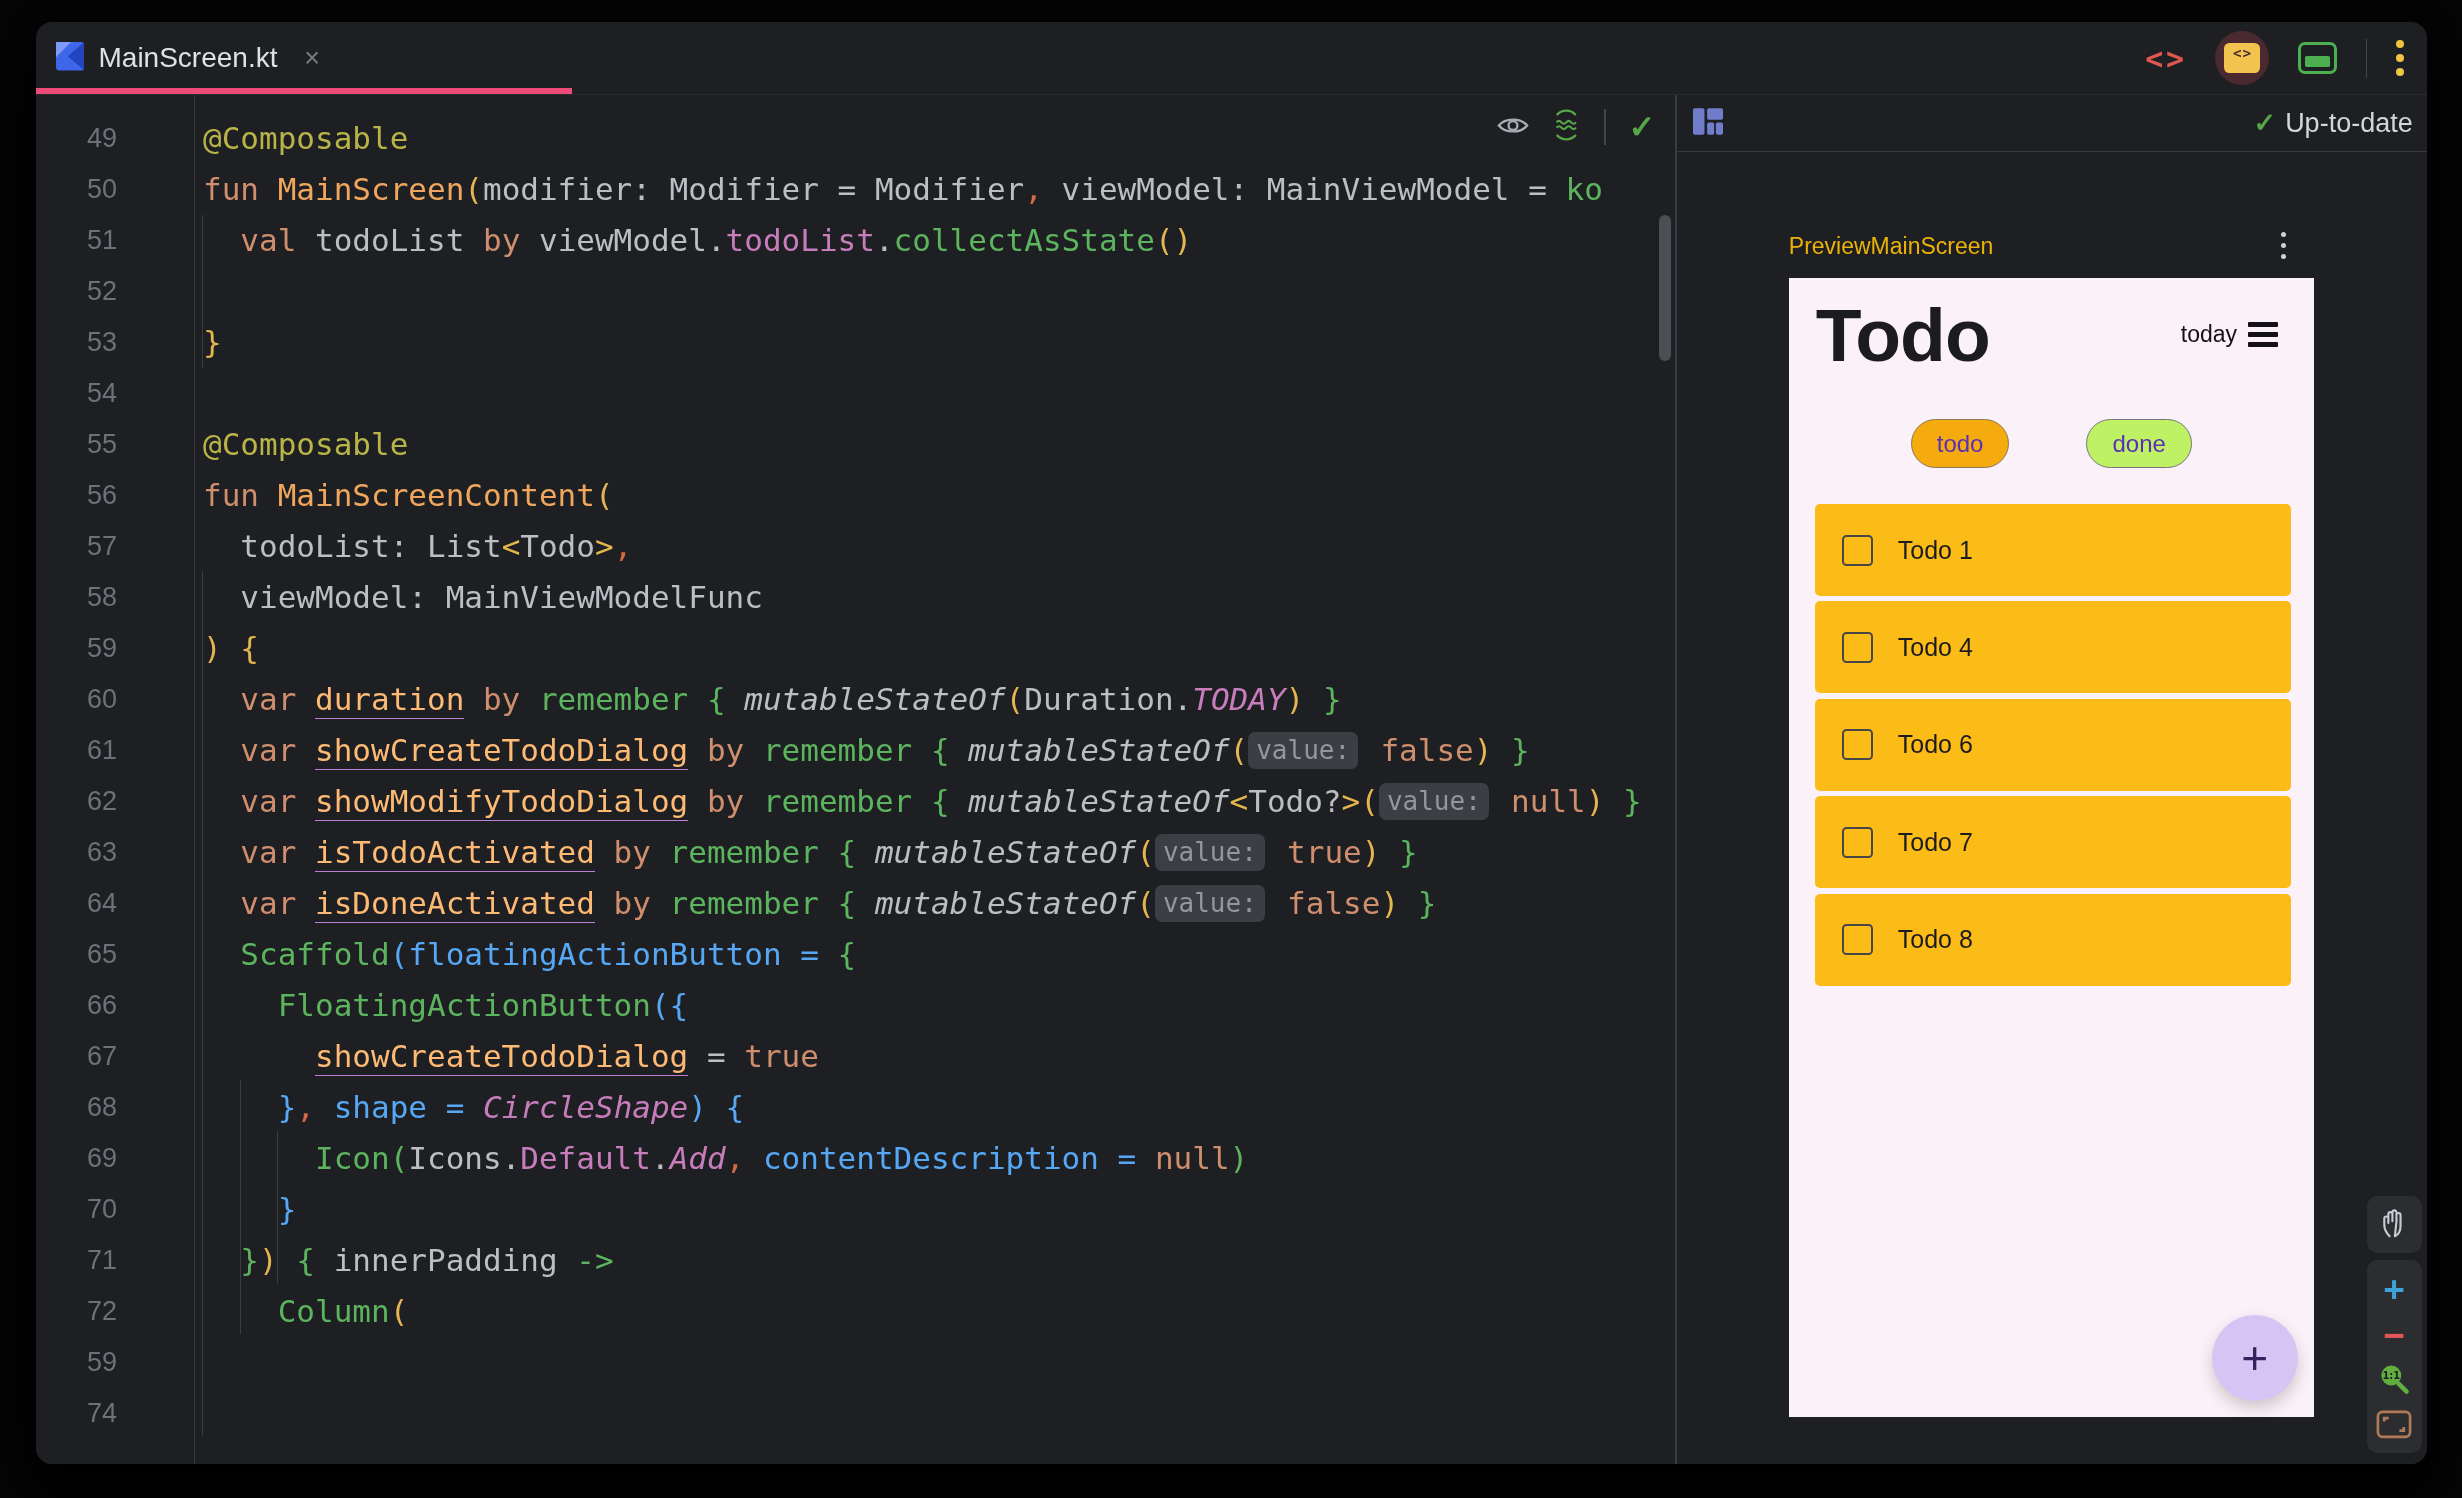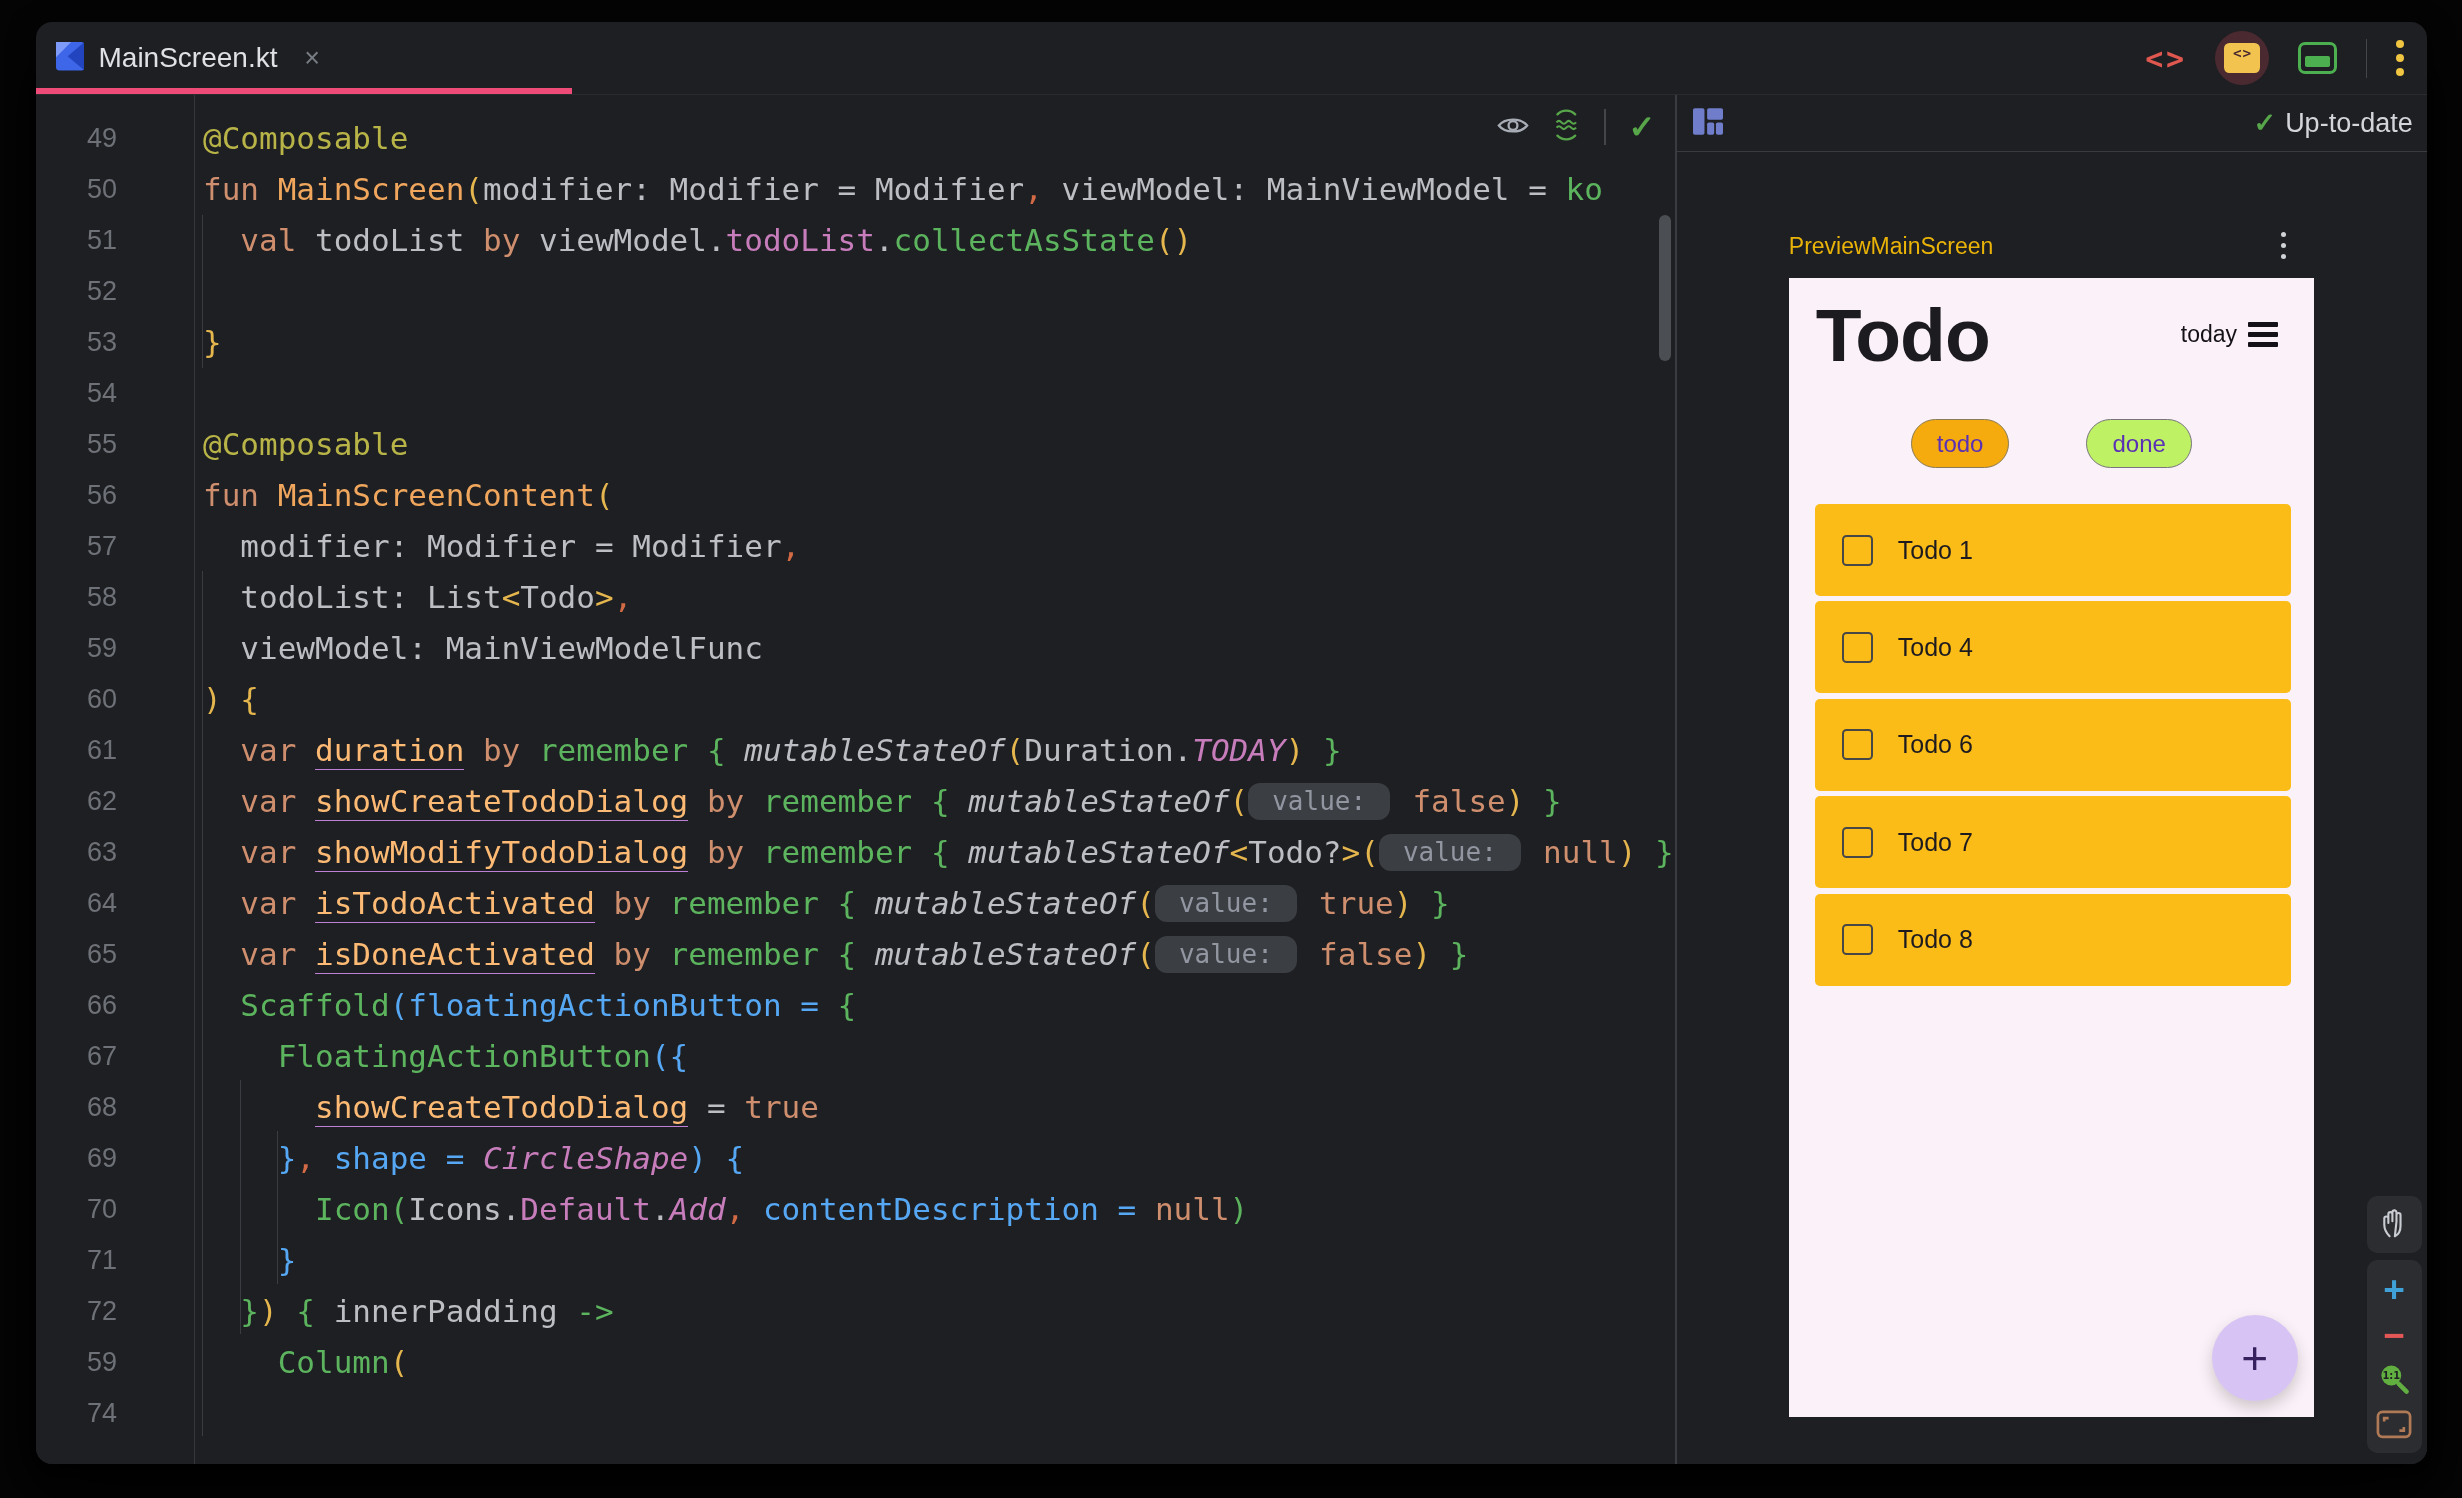--- a/index.html
+++ b/index.html
@@ -39,21 +39,21 @@
   .gutter-sep{position:absolute;left:158px;top:0;bottom:0;width:0.9px;background:#35373B;}
   .codecol{position:absolute;left:167px;top:18px;right:0;font-family:"DejaVu Sans Mono",monospace;
     font-size:31px;line-height:51px;}
   .cl{height:51px;white-space:pre;}
   .guide{position:absolute;width:0.9px;background:#3A3C41;}
   .tk-d{color:#BCBEC4}.tk-k{color:#CF8E6D}.tk-f{color:#F0A75D}.tk-a{color:#B8B448}
   .tk-g{color:#5CB45E}.tk-p{color:#C77DBB}.tk-pi{color:#C77DBB;font-style:italic}
   .tk-b{color:#56A8F5}.tk-y{color:#E5B64E}.tk-c{color:#D26A45}
   .tk-u{color:#fdba74;border-bottom:1.8px solid #BE7FD6;padding-bottom:0.9px;}
   .tk-i{color:#BCBEC4;font-style:italic}
-  .tk-h{display:inline-block;background:#3B3E43;border-radius:12px;padding:0 24px;margin-right:3.6px;
+  .tk-h{display:inline-block;background:#3B3E43;border-radius:7px;padding:0 8px;margin-right:3.6px;
     color:#9296A1;font-size:26px;line-height:37px;vertical-align:1.8px;}
   .editor-overlay{position:absolute;top:12.5px;right:19.6px;display:flex;align-items:center;gap:23px;}
   .ov-check{color:#57A64A;font-size:32px;font-weight:bold;}
   .ov-divider{width:1.8px;height:36px;background:#43454A;}
   .scrollbar{position:absolute;right:3.6px;top:120px;width:12.5px;height:146px;background:#4B4E53;border-radius:6.2px;}
   
   .pv-toolbar{height:57px;display:flex;align-items:center;border-bottom:0.9px solid #393B40;
     padding:0 14.3px 0 16px;box-sizing:border-box;}
   .pv-status{margin-left:auto;display:flex;align-items:center;gap:9px;}
   .pv-status-check{color:#57A64A;font-size:27px;font-weight:bold;}
@@ -168,21 +168,20 @@
       <div class="guide" style="left:241px;top:1036px;height:153px"></div>
       <div class="codecol">
           <div class="cl"><span class="tk-a">@Composable</span></div>
           <div class="cl"><span class="tk-k">fun </span><span class="tk-f">MainScreen</span><span class="tk-y">(</span><span class="tk-d">modifier: Modifier = Modifier</span><span class="tk-c">,</span><span class="tk-d"> viewModel: MainViewModel = </span><span class="tk-g">ko</span></div>
           <div class="cl"><span class="tk-d">  </span><span class="tk-k">val </span><span class="tk-d">todoList </span><span class="tk-k">by </span><span class="tk-d">viewModel.</span><span class="tk-p">todoList</span><span class="tk-d">.</span><span class="tk-g">collectAsState</span><span class="tk-y">()</span></div>
           <div class="cl"></div>
           <div class="cl"><span class="tk-y">}</span></div>
           <div class="cl"></div>
           <div class="cl"><span class="tk-a">@Composable</span></div>
           <div class="cl"><span class="tk-k">fun </span><span class="tk-f">MainScreenContent</span><span class="tk-y">(</span></div>
-          <div class="cl"><span class="tk-d">  modifier: Modifier = Modifier</span><span class="tk-c">,</span></div>
           <div class="cl"><span class="tk-d">  todoList: List</span><span class="tk-y">&lt;</span><span class="tk-d">Todo</span><span class="tk-y">&gt;</span><span class="tk-c">,</span></div>
           <div class="cl"><span class="tk-d">  viewModel: MainViewModelFunc</span></div>
           <div class="cl"><span class="tk-y">) {</span></div>
           <div class="cl"><span class="tk-d">  </span><span class="tk-k">var </span><span class="tk-u">duration</span><span class="tk-k"> by </span><span class="tk-g">remember</span><span class="tk-d"> </span><span class="tk-g">{</span><span class="tk-d"> </span><span class="tk-i">mutableStateOf</span><span class="tk-y">(</span><span class="tk-d">Duration.</span><span class="tk-pi">TODAY</span><span class="tk-y">)</span><span class="tk-d"> </span><span class="tk-g">}</span></div>
           <div class="cl"><span class="tk-d">  </span><span class="tk-k">var </span><span class="tk-u">showCreateTodoDialog</span><span class="tk-k"> by </span><span class="tk-g">remember</span><span class="tk-d"> </span><span class="tk-g">{</span><span class="tk-d"> </span><span class="tk-i">mutableStateOf</span><span class="tk-y">(</span><span class="tk-h">value:</span><span class="tk-d"> </span><span class="tk-k">false</span><span class="tk-y">)</span><span class="tk-d"> </span><span class="tk-g">}</span></div>
           <div class="cl"><span class="tk-d">  </span><span class="tk-k">var </span><span class="tk-u">showModifyTodoDialog</span><span class="tk-k"> by </span><span class="tk-g">remember</span><span class="tk-d"> </span><span class="tk-g">{</span><span class="tk-d"> </span><span class="tk-i">mutableStateOf</span><span class="tk-y">&lt;</span><span class="tk-d">Todo?</span><span class="tk-y">&gt;(</span><span class="tk-h">value:</span><span class="tk-d"> </span><span class="tk-k">null</span><span class="tk-y">)</span><span class="tk-d"> </span><span class="tk-g">}</span></div>
           <div class="cl"><span class="tk-d">  </span><span class="tk-k">var </span><span class="tk-u">isTodoActivated</span><span class="tk-k"> by </span><span class="tk-g">remember</span><span class="tk-d"> </span><span class="tk-g">{</span><span class="tk-d"> </span><span class="tk-i">mutableStateOf</span><span class="tk-y">(</span><span class="tk-h">value:</span><span class="tk-d"> </span><span class="tk-k">true</span><span class="tk-y">)</span><span class="tk-d"> </span><span class="tk-g">}</span></div>
           <div class="cl"><span class="tk-d">  </span><span class="tk-k">var </span><span class="tk-u">isDoneActivated</span><span class="tk-k"> by </span><span class="tk-g">remember</span><span class="tk-d"> </span><span class="tk-g">{</span><span class="tk-d"> </span><span class="tk-i">mutableStateOf</span><span class="tk-y">(</span><span class="tk-h">value:</span><span class="tk-d"> </span><span class="tk-k">false</span><span class="tk-y">)</span><span class="tk-d"> </span><span class="tk-g">}</span></div>
           <div class="cl"><span class="tk-d">  </span><span class="tk-g">Scaffold</span><span class="tk-b">(</span><span class="tk-b">floatingActionButton</span><span class="tk-b"> = </span><span class="tk-g">{</span></div>
           <div class="cl"><span class="tk-d">    </span><span class="tk-g">FloatingActionButton</span><span class="tk-b">({</span></div>

